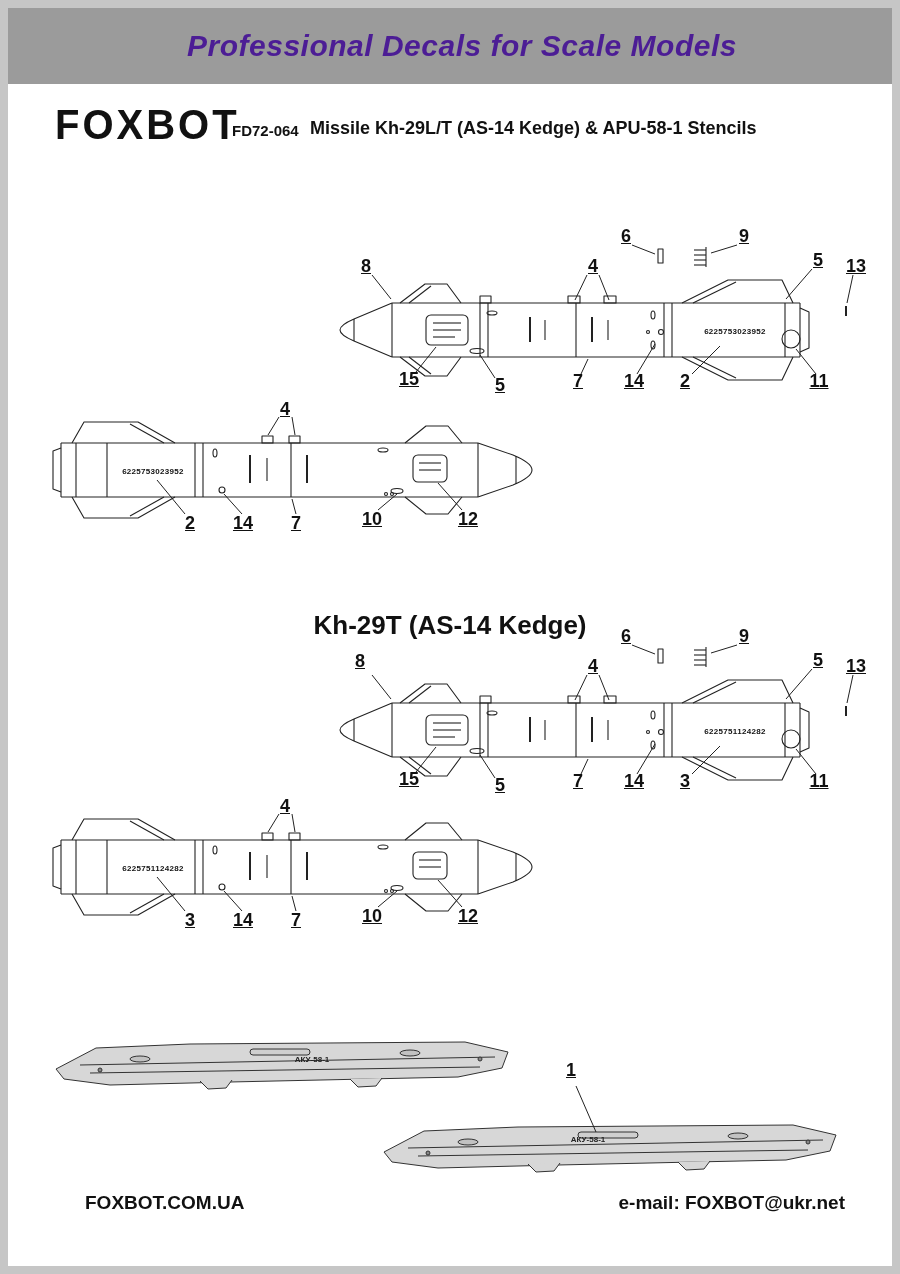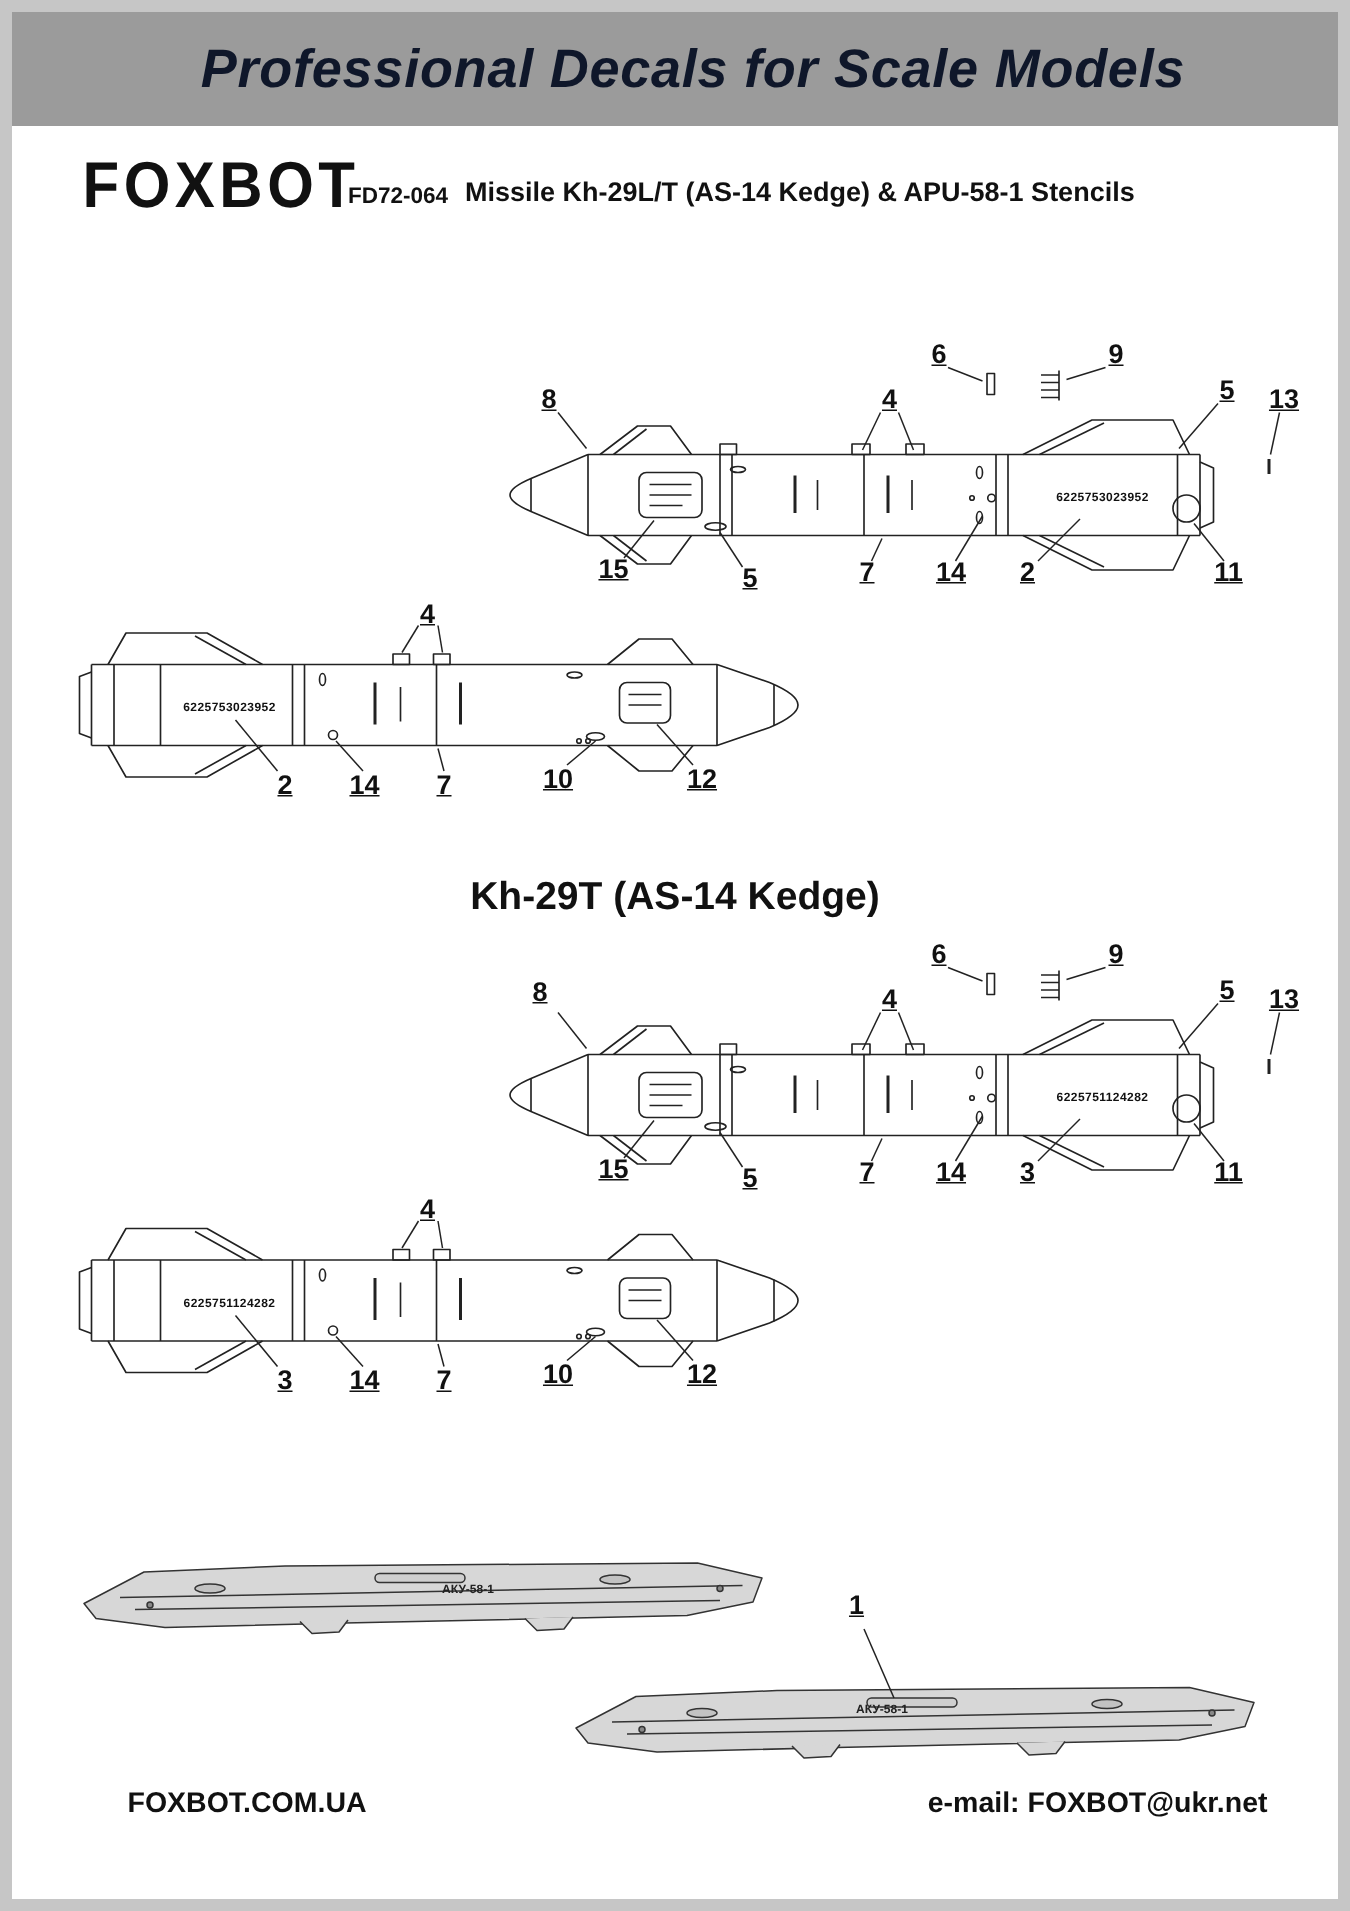--- a/index.html
+++ b/index.html
@@ -1,21 +1,21 @@
 <!DOCTYPE html>
 <html><head>
 <meta charset="utf-8">
 <style>
   html,body{margin:0;padding:0;}
   body{font-family:"Liberation Sans", sans-serif; background:#c6c6c6;}
   .page{position:relative;width:900px;height:1274px;background:#c6c6c6;overflow:hidden;}
   .paper{position:absolute;left:8px;top:8px;width:884px;height:1258px;background:#ffffff;}
   .banner{position:absolute;left:8px;top:8px;width:884px;height:76px;background:#9b9b9b;
           display:flex;align-items:center;justify-content:center;}
-  .banner span{font-size:36px;font-weight:bold;font-style:italic;color:#0f172a;letter-spacing:.5px;margin-left:24px;}
+  .banner span{font-size:30px;font-weight:bold;font-style:italic;color:#4c1d95;letter-spacing:.5px;margin-left:24px;}
   .logo{position:absolute;left:55px;top:100px;font-size:40px;font-weight:800;color:#111;
         letter-spacing:3px;transform:scaleY(1.08);transform-origin:left top;}
   .pcode{position:absolute;left:232px;top:122px;font-size:15px;font-weight:bold;color:#111;}
   .sheet-title{position:absolute;left:310px;top:118px;font-size:18px;font-weight:bold;color:#111;}
   .sec{position:absolute;left:0;width:900px;text-align:center;font-size:26px;font-weight:bold;color:#111;margin:0;}
   .draw{position:absolute;}
   .co{position:absolute;transform:translateX(-50%);font-size:18px;font-weight:bold;color:#111;
       text-decoration:underline;line-height:22px;}
   .serial{font-size:8px;font-weight:bold;fill:#111;letter-spacing:.3px;}
   .rail-label{font-size:8px;font-weight:bold;fill:#222;}
@@ -187,21 +187,21 @@
       <text class="serial" x="108" y="76" text-anchor="middle">6225753023952</text>
     </svg>
     <div class="co" style="left:240px;top:0px">4</div>
     <div class="co" style="left:145px;top:114px">2</div>
     <div class="co" style="left:198px;top:114px">14</div>
     <div class="co" style="left:251px;top:114px">7</div>
     <div class="co" style="left:327px;top:110px">10</div>
     <div class="co" style="left:423px;top:110px">12</div>
   </div>
 
-  <h2 class="sec" style="top:582px">Kh-29T (AS-14 Kedge)</h2>
+  <h2 class="sec" style="top:610px">Kh-29T (AS-14 Kedge)</h2>
 
   <div class="draw" style="left:330px;top:622px;width:545px;height:180px">
     <svg width="545" height="180" viewBox="0 0 545 180">
       <use href="#missile-top"></use>
       <text class="serial" x="405" y="112" text-anchor="middle">6225751124282</text>
     </svg>
     <div class="co" style="left:30px;top:28px">8</div>
     <div class="co" style="left:296px;top:3px">6</div>
     <div class="co" style="left:414px;top:3px">9</div>
     <div class="co" style="left:263px;top:33px">4</div>

